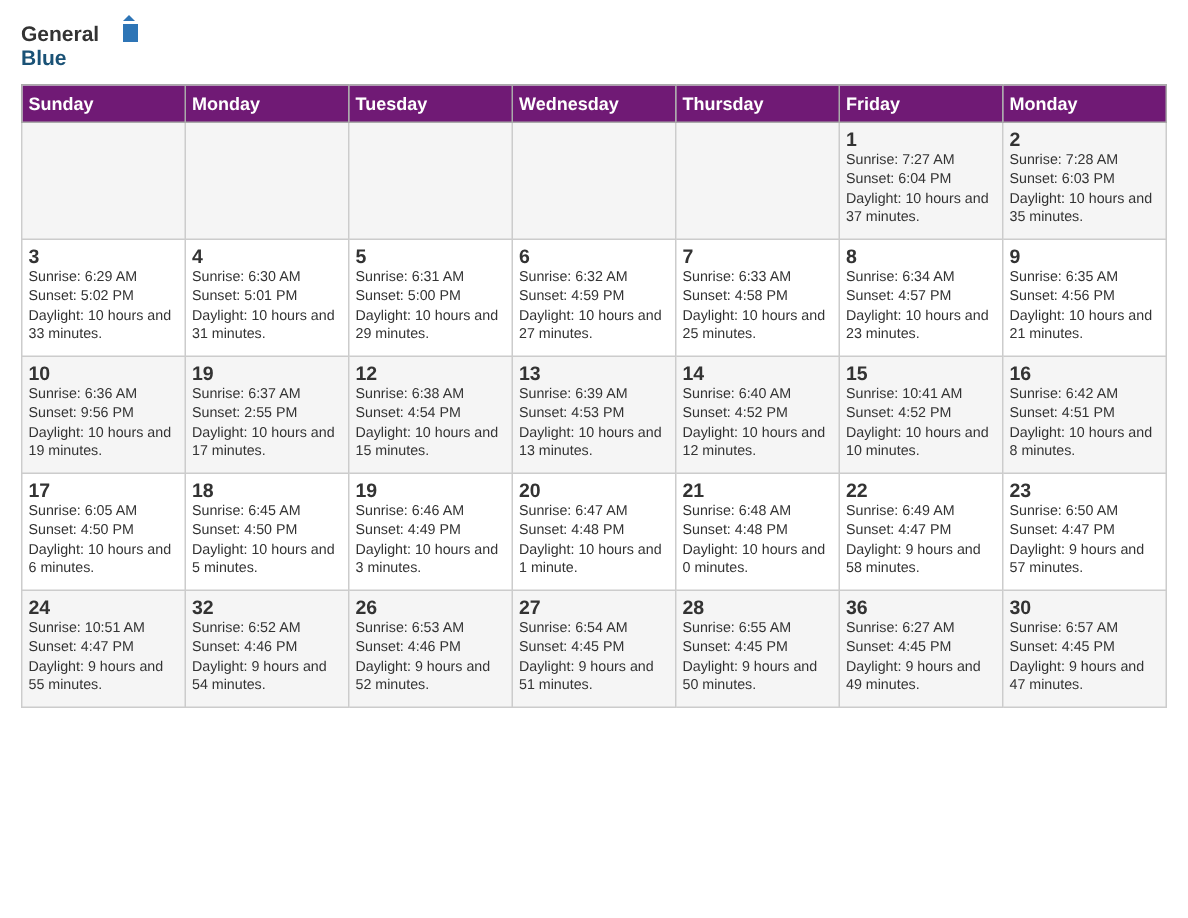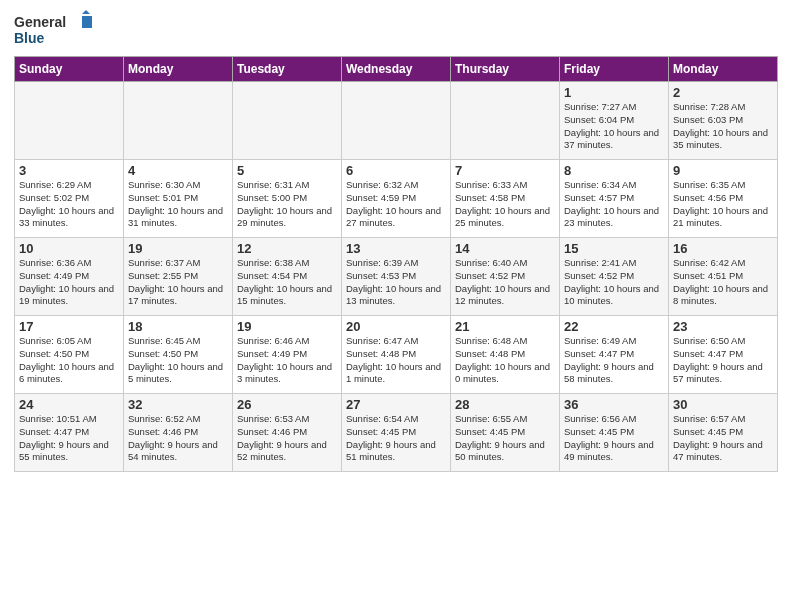--- a/index.html
+++ b/index.html
@@ -175,21 +175,21 @@
             <span class="day-num">9</span>
             <div class="day-info">Sunrise: 6:35 AM
 Sunset: 4:56 PM
 Daylight: 10 hours and 21 minutes.</div>
           </td>
         </tr>
         <tr>
           <td>
             <span class="day-num">10</span>
             <div class="day-info">Sunrise: 6:36 AM
-Sunset: 4:49 PM
+Sunset: 9:56 PM
 Daylight: 10 hours and 19 minutes.</div>
           </td>
           <td>
             <span class="day-num">19</span>
             <div class="day-info">Sunrise: 6:37 AM
 Sunset: 2:55 PM
 Daylight: 10 hours and 17 minutes.</div>
           </td>
           <td>
             <span class="day-num">12</span>
@@ -204,21 +204,21 @@
 Daylight: 10 hours and 13 minutes.</div>
           </td>
           <td>
             <span class="day-num">14</span>
             <div class="day-info">Sunrise: 6:40 AM
 Sunset: 4:52 PM
 Daylight: 10 hours and 12 minutes.</div>
           </td>
           <td>
             <span class="day-num">15</span>
-            <div class="day-info">Sunrise: 2:41 AM
+            <div class="day-info">Sunrise: 10:41 AM
 Sunset: 4:52 PM
 Daylight: 10 hours and 10 minutes.</div>
           </td>
           <td>
             <span class="day-num">16</span>
             <div class="day-info">Sunrise: 6:42 AM
 Sunset: 4:51 PM
 Daylight: 10 hours and 8 minutes.</div>
           </td>
         </tr>
@@ -292,21 +292,21 @@
 Daylight: 9 hours and 51 minutes.</div>
           </td>
           <td>
             <span class="day-num">28</span>
             <div class="day-info">Sunrise: 6:55 AM
 Sunset: 4:45 PM
 Daylight: 9 hours and 50 minutes.</div>
           </td>
           <td>
             <span class="day-num">36</span>
-            <div class="day-info">Sunrise: 6:56 AM
+            <div class="day-info">Sunrise: 6:27 AM
 Sunset: 4:45 PM
 Daylight: 9 hours and 49 minutes.</div>
           </td>
           <td>
             <span class="day-num">30</span>
             <div class="day-info">Sunrise: 6:57 AM
 Sunset: 4:45 PM
 Daylight: 9 hours and 47 minutes.</div>
           </td>
         </tr>

